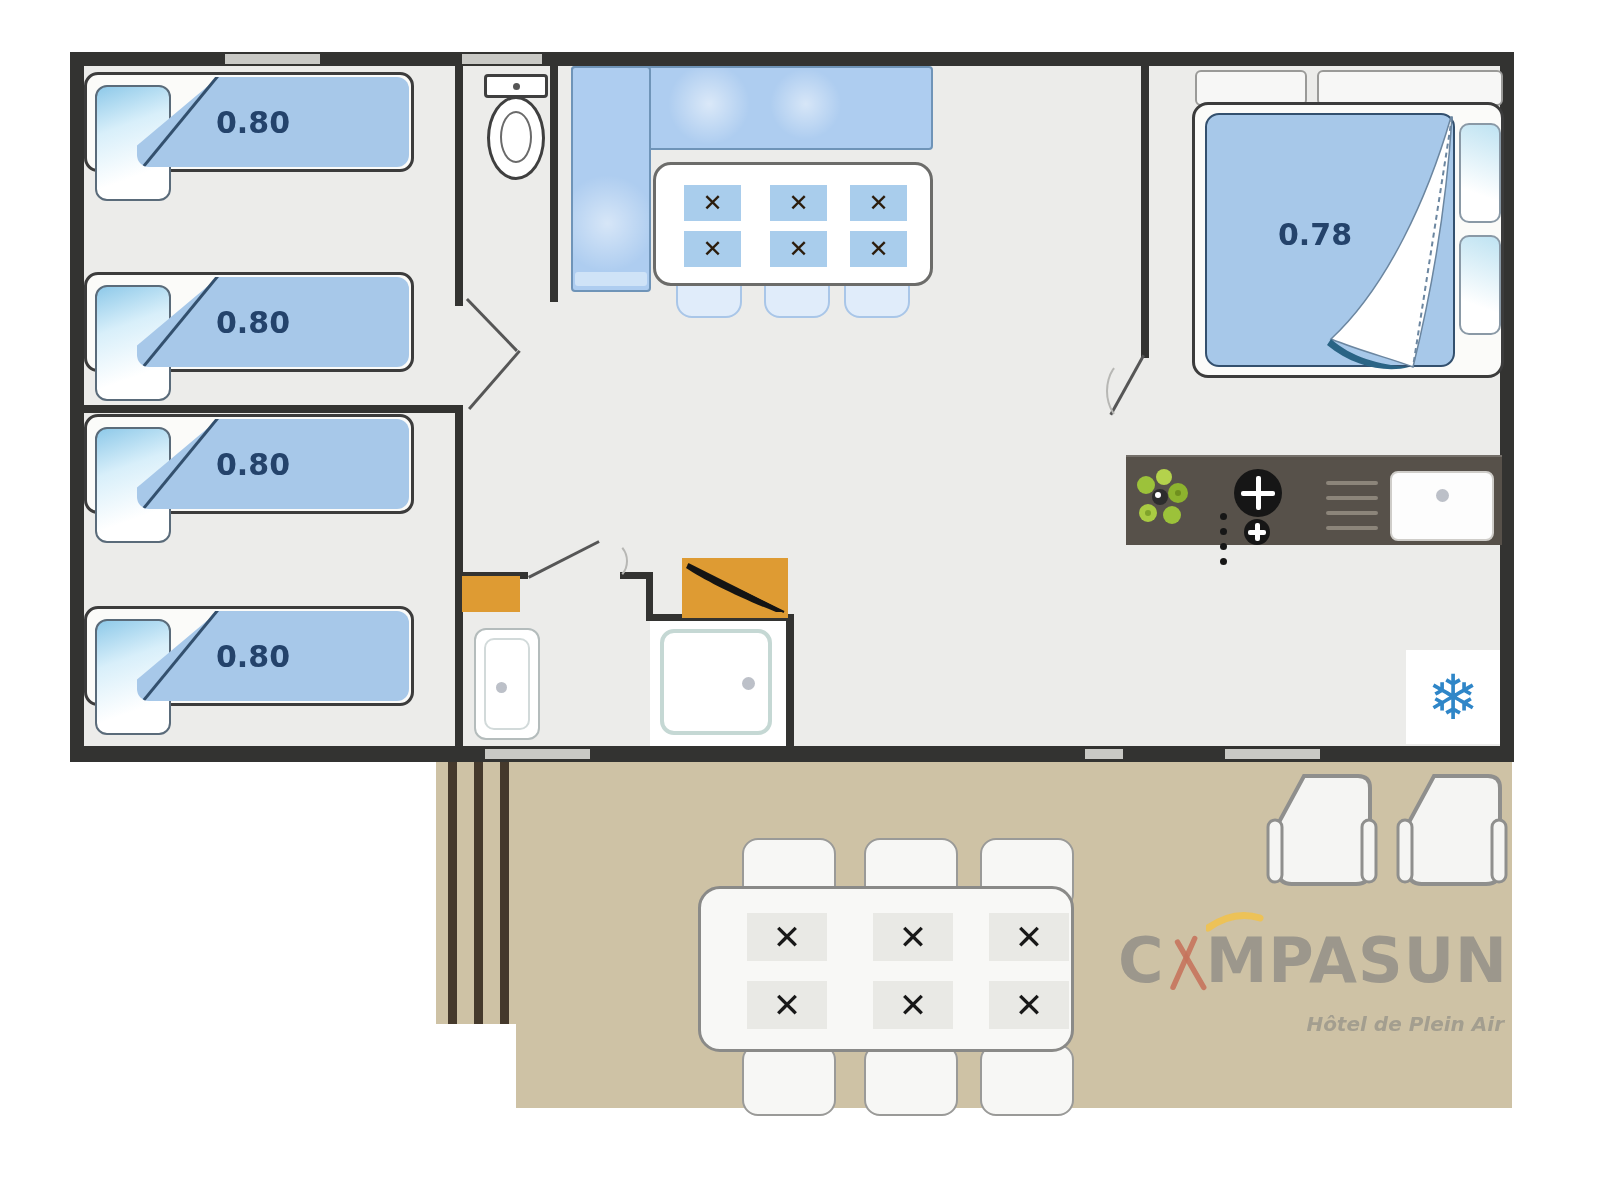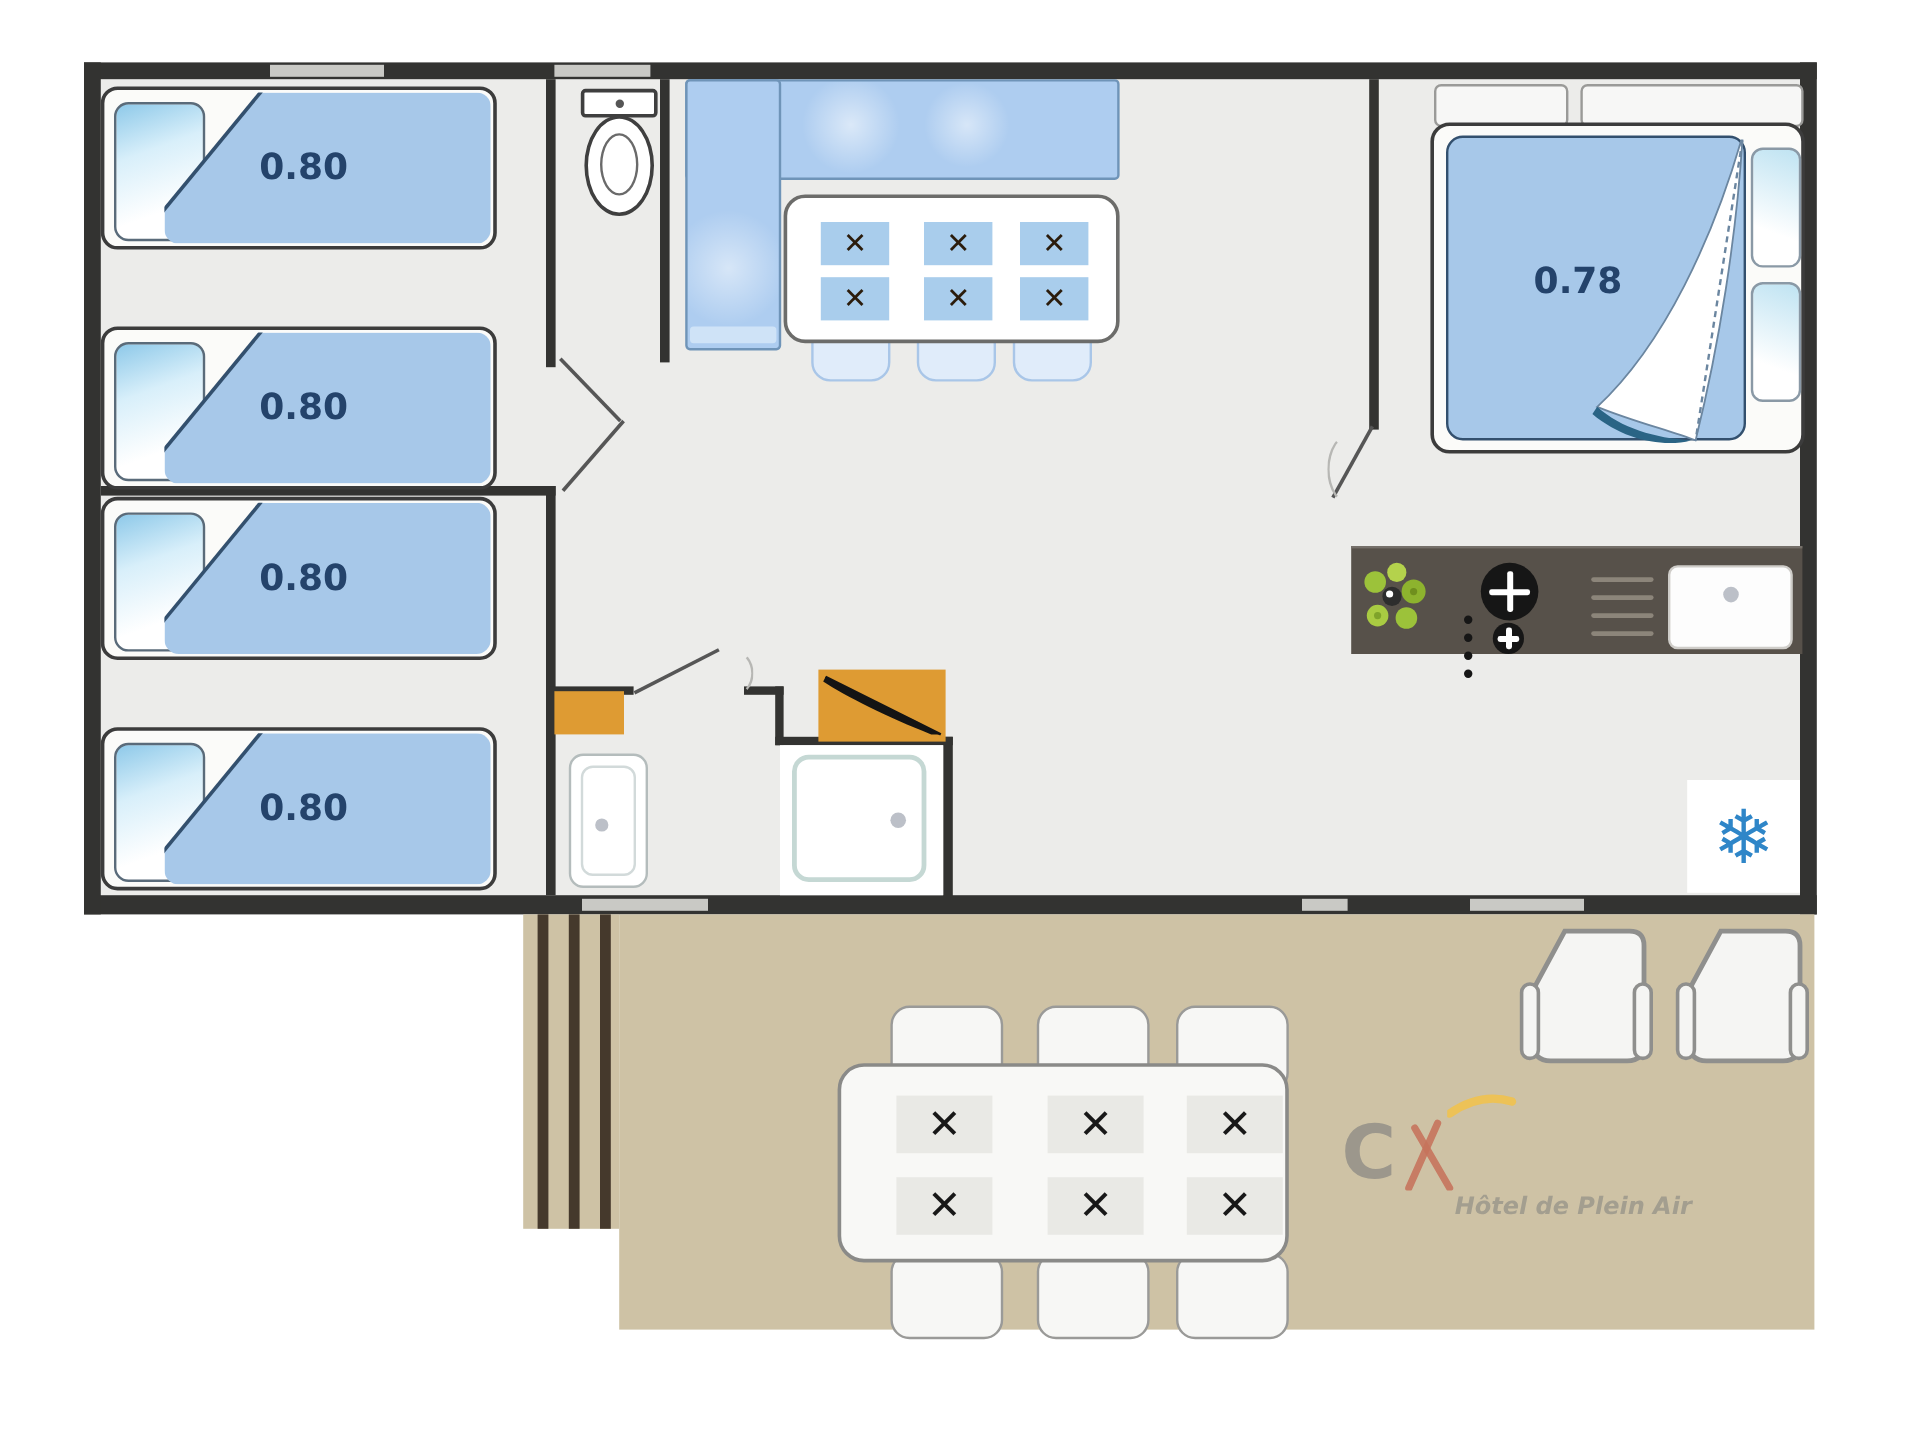--- a/index.html
+++ b/index.html
@@ -4,21 +4,21 @@
 <style>
   html,body{margin:0;padding:0;background:#fff;}
   #stage{position:relative;width:1600px;height:1200px;background:#ffffff;overflow:hidden;
          font-family:"DejaVu Sans","Liberation Sans",sans-serif;}
   .abs{position:absolute;}
   
   .wall{position:absolute;background:#333331;}
   .win{position:absolute;background:#c9c9c5;}
   .floor{position:absolute;background:#ececea;}
   
-  .bed{position:absolute;left:84px;width:330px;height:136px;background:#fbfbf9;
+  .bed{position:absolute;left:84px;width:330px;height:100px;background:#fbfbf9;
        border:3px solid #3c3c3c;border-radius:14px;box-sizing:border-box;}
   .pillow{position:absolute;left:8px;top:10px;width:72px;height:112px;border-radius:12px;
           border:2px solid #5a6b7a;background:linear-gradient(160deg,#8ec9e9 0%,#d8effa 35%,#ffffff 75%);}
   .blanket-wrap{position:absolute;left:50px;top:2px;right:2px;bottom:2px;border-radius:12px;overflow:hidden;}
   .blanket-fill{position:absolute;inset:0;background:#a7c8e9;
           clip-path:polygon(30% 0,100% 0,100% 100%,0 100%,0 76%);}
   .blanket-diag{position:absolute;left:30%;top:0;width:133px;height:3px;background:#33506e;
           transform:rotate(129.4deg);transform-origin:0 0;}
   .bed-label{position:absolute;left:96px;top:50%;transform:translateY(-50%);width:140px;text-align:center;
           font-weight:bold;font-size:30px;color:#24436b;}
@@ -47,22 +47,22 @@
   
   .terr{position:absolute;background:#cec2a5;}
   .tchair{position:absolute;width:94px;height:72px;background:#f7f7f5;border:2px solid #9a9a98;
           border-radius:16px;box-sizing:border-box;}
   .tmat{position:absolute;width:80px;height:48px;background:#e9e9e5;display:flex;align-items:center;
         justify-content:center;font-weight:bold;font-size:34px;color:#181818;}
   .step{position:absolute;top:0;bottom:0;width:9px;background:#45392c;}
   
   .logo-row{display:flex;align-items:flex-end;font-weight:bold;font-size:62px;letter-spacing:1px;
             color:#908d86;opacity:.8;line-height:1;}
-  .logo-tag{text-align:center;font-style:italic;font-weight:bold;font-size:20px;color:#9c988c;
-            opacity:.85;padding-right:4px;margin-top:1px;}
+  .logo-tag{text-align:right;font-style:italic;font-weight:bold;font-size:20px;color:#9c988c;
+            opacity:.85;padding-right:4px;margin-top:20px;}
   .shelf{position:absolute;background:#f7f7f6;border:2px solid #9a9a98;border-radius:6px;box-sizing:border-box;}
   .acbox{position:absolute;left:1406px;top:650px;width:94px;height:94px;background:#ffffff;display:flex;
          align-items:center;justify-content:center;font-size:62px;color:#2f86c8;}
 </style>
 </head>
 <body>
 
 <div id="stage">
 
   <div class="floor" style="left:84px;top:66px;width:1416px;height:680px;"></div>
@@ -286,17 +286,18 @@
   <div class="abs" style="left:1118px;top:930px;width:390px;">
     <svg class="abs" style="left:88px;top:-22px;" width="58" height="24" viewBox="0 0 58 24">
       <path d="M2,20 Q28,2 54,10" stroke="#f2c249" stroke-width="7" fill="none" stroke-linecap="round" opacity="0.85"></path>
     </svg>
     <div class="logo-row">
       <span>C</span>
       <svg style="margin:0 -3px 0 -1px;" width="50" height="60" viewBox="0 0 50 60">
         <path d="M10,58 L34,4" stroke="#c4604a" stroke-width="6" stroke-linecap="round" fill="none" opacity="0.9"></path>
         <path d="M15,8 L44,58" stroke="#c4604a" stroke-width="6" stroke-linecap="round" fill="none" opacity="0.9"></path>
       </svg>
+      <span>MPASUN</span>
     </div>
     <div class="logo-tag">Hôtel de Plein Air</div>
   </div>
 
 </div>
 
 </body></html>

